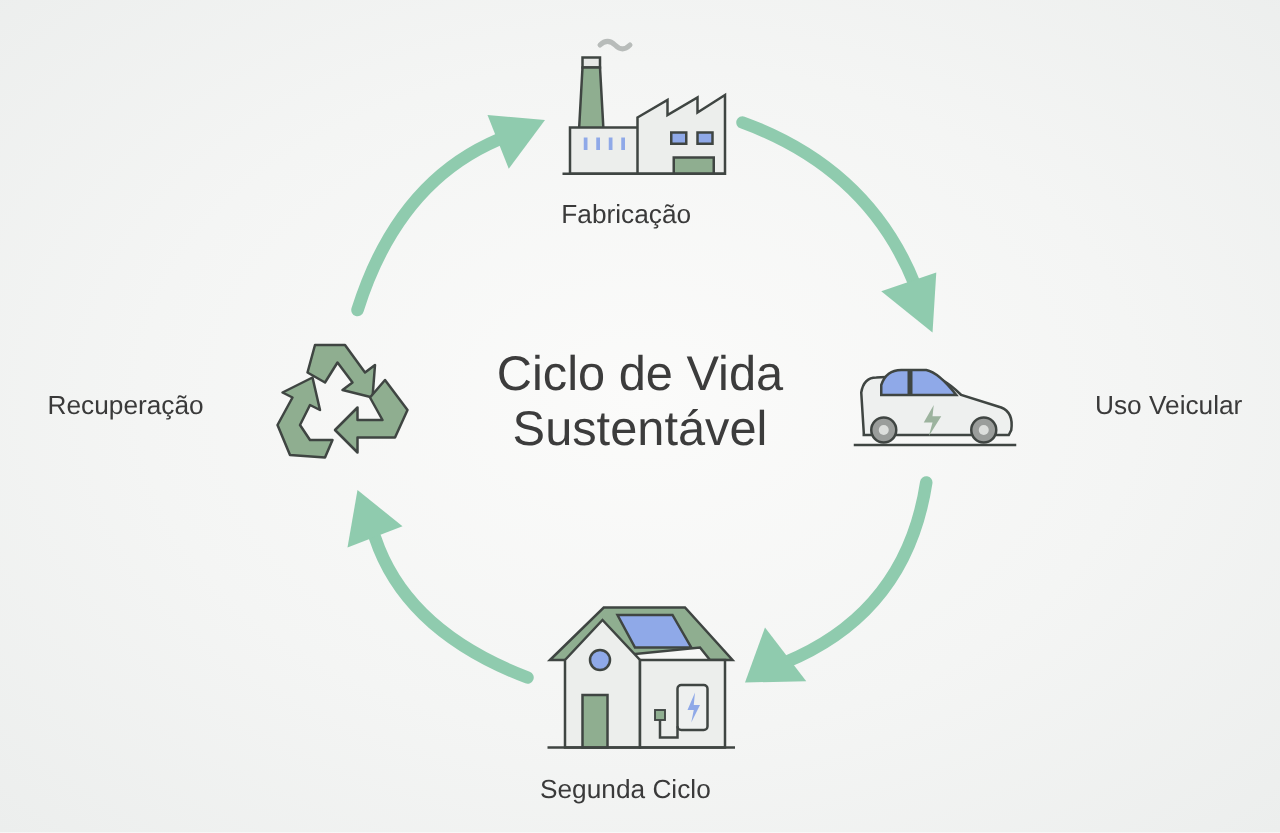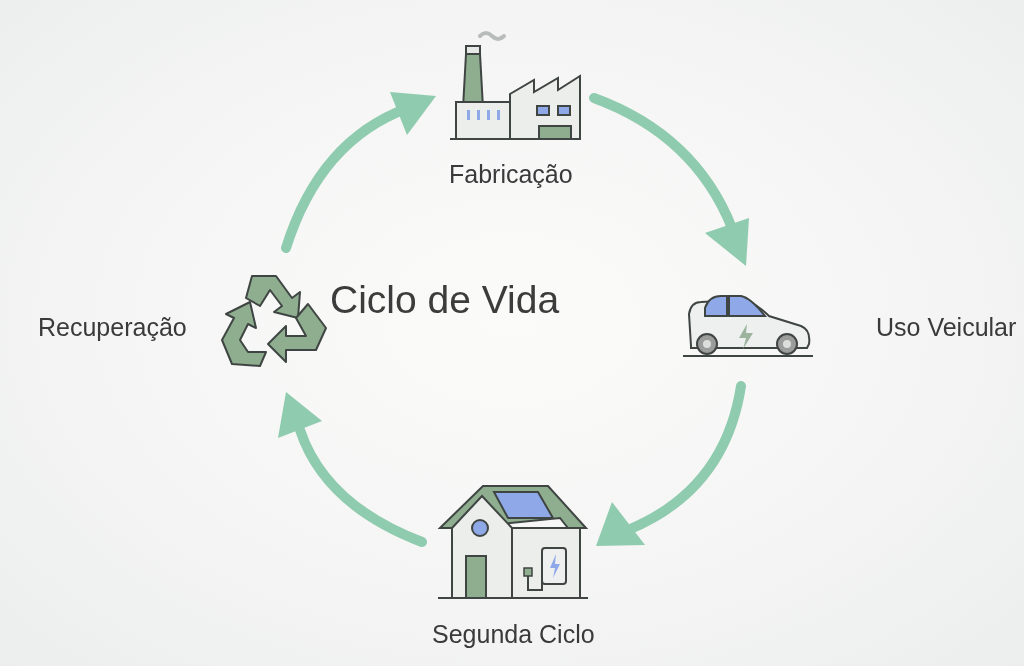--- a/index.html
+++ b/index.html
@@ -1,21 +1,21 @@
 <!DOCTYPE html>
 <html><head>
 <meta charset="utf-8">
 <style>
   html,body{margin:0;padding:0;}
   body{width:1024px;height:666px;overflow:hidden;position:relative;
     background:radial-gradient(ellipse at 50% 48%, #fbfbfa 0%, #f4f5f4 55%, #eceeed 100%);
     font-family:"Liberation Sans", sans-serif;color:#3d3d3d;}
   .abs{position:absolute;}
-  .label{font-size:25px;color:#3a3a3a;white-space:nowrap;}
-  .title{left:330px;top:278px;width:364px;text-align:left;font-size:39px;line-height:44px;color:#3c3c3c;}
+  .label{font-size:21px;color:#3a3a3a;white-space:nowrap;}
+  .title{left:330px;top:278px;width:364px;text-align:center;font-size:39px;line-height:44px;color:#3c3c3c;}
   svg{display:block;overflow:visible;}
 </style>
 </head>
 <body>
 
 <svg class="abs" width="1024" height="666" style="left:0;top:0;">
   <g fill="none" stroke="#8fcbae" stroke-width="10" stroke-linecap="round">
     <path d="M286,248 Q320,140 408,108"></path>
     <path d="M594,98 Q695,135 732,228"></path>
     <path d="M741,386 Q725,490 628,530"></path>
@@ -80,13 +80,14 @@
   <g fill="#8fae90" stroke="#3f4542" stroke-width="2" stroke-linejoin="round">
     <polygon points="32,2 56,2 72,24 80,18 78,44 54,38 62,32 50,16 40,32 26,24"></polygon>
     <polygon points="88,30 106,54 96,76 66,76 66,88 48,70 66,52 66,62 86,62 76,44"></polygon>
     <polygon points="40,92 12,90 2,66 14,44 6,40 30,28 36,54 28,50 20,66 28,78 46,78"></polygon>
   </g>
 </svg>
 <div class="abs label" style="left:38px;top:313px;">Recuperação</div>
 
 <div class="abs title">
   <div>Ciclo de Vida</div>
+  <div>Sustentável</div>
 </div>
 
 </body></html>

